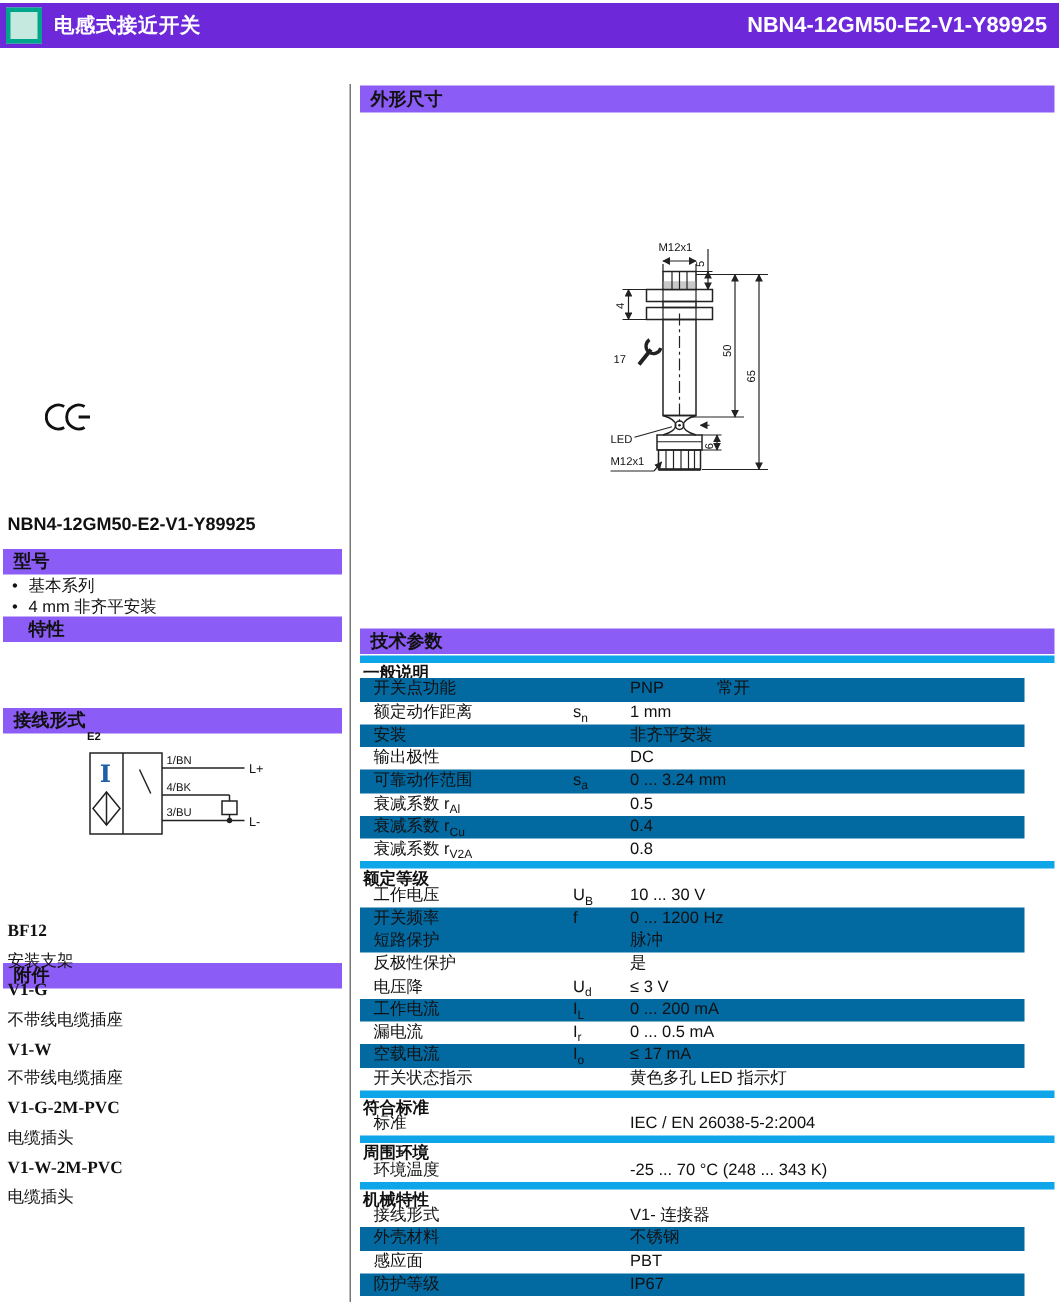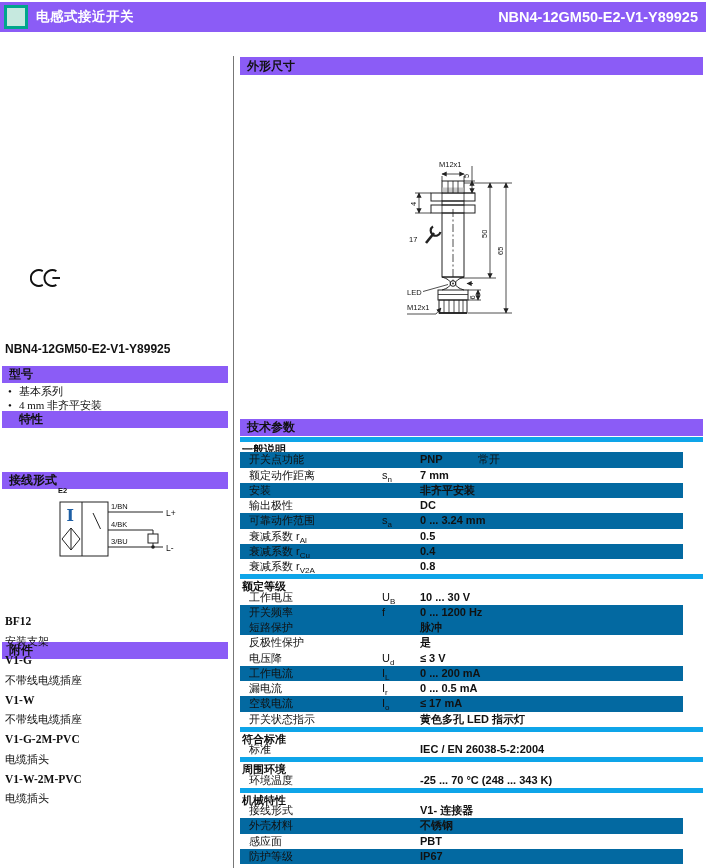--- a/index.html
+++ b/index.html
@@ -3,48 +3,48 @@
 <meta charset="utf-8">
 <style>
   html,body{margin:0;padding:0;}
   body{
     width:706px;height:868px;background:#ffffff;position:relative;overflow:hidden;
     font-family:"Liberation Sans","DejaVu Sans",sans-serif;color:#111;
     -webkit-font-smoothing:antialiased;
   }
   .abs{position:absolute;}
   
-  .topbar{left:0;top:2px;width:706px;height:30px;background:#8b5cf6;display:flex;align-items:center;}
+  .topbar{left:0;top:2px;width:706px;height:30px;background:#6d28d9;display:flex;align-items:center;}
   .brandicon{position:absolute;left:4px;top:3px;width:24px;height:24px;box-sizing:border-box;
     border:3px solid #00a68c;background:#c6e9df;}
   .topbar .ttl{margin-left:36px;color:#fff;font-weight:bold;font-size:13.5px;letter-spacing:.5px;}
   .topbar .mdl{margin-left:auto;margin-right:8px;color:#fff;font-weight:bold;font-size:14.5px;}
   
   .bar{background:#8b5cf6;font-weight:bold;font-size:12px;line-height:17px;height:17px;
     padding-left:7px;box-sizing:border-box;color:#111;}
   .bar-l{left:2px;width:226px;margin-top:44px;}
   .bar-r{left:240px;width:463px;}
   .vdivider{left:233px;top:56px;width:1px;height:812px;background:#777;}
   
   .model-text{left:5px;top:342px;font-weight:bold;font-size:12px;}
   .features{left:8px;top:385px;font-size:11px;}
-  .features .fi{line-height:13.5px;font-family:Liberation Serif, serif;}
+  .features .fi{line-height:13.5px;}
   .features .fi .blt{display:inline-block;width:11px;}
   .accessories{left:5px;top:612px;font-size:11px;}
   .acc-line{height:19.7px;line-height:19.7px;}
   .acc-name{font-weight:bold;font-size:11.5px;font-family:Liberation Serif, serif;}
   
   .tech{left:240px;top:437px;width:463px;}
   .tgroup-h{height:15.25px;line-height:14.5px;font-weight:bold;font-size:11px;
     border-top:5px solid #0ea5e9;box-sizing:border-box;padding-left:2px;width:463px;}
   .trow{position:relative;height:15.25px;line-height:15.25px;font-size:11px;width:443px;}
   .trow.shade{background:#0369a1;}
   .trow .tl{position:absolute;left:9px;white-space:nowrap;}
   .trow .ts{position:absolute;left:142px;}
-  .trow .tv{position:absolute;left:180px;white-space:nowrap;font-weight:bold;}
+  .trow .tv{position:absolute;left:180px;white-space:nowrap;}
   .trow .tv2{position:absolute;left:238px;white-space:nowrap;}
   sub{font-size:8px;line-height:0;}
   
   svg{display:block;}
   .dline{stroke:#222;stroke-width:1;fill:none;}
   .thin{stroke:#222;stroke-width:0.8;fill:none;}
   text.dim{font-family:"Liberation Sans","DejaVu Sans",sans-serif;font-size:7.5px;fill:#111;}
   text.wlab{font-family:"Liberation Sans","DejaVu Sans",sans-serif;font-size:7.5px;fill:#111;}
   text.wlab2{font-family:"Liberation Sans","DejaVu Sans",sans-serif;font-size:8.5px;fill:#111;}
 </style>
@@ -205,21 +205,21 @@
 <div class="abs tech" id="tech-table">
     <div class="tgroup-h">一般说明</div>
     <div class="trow shade">
       <span class="tl">开关点功能</span>
       <span class="tv">PNP</span>
       <span class="tv2">常开</span>
     </div>
     <div class="trow">
       <span class="tl">额定动作距离</span>
       <span class="ts">s<sub>n</sub></span>
-      <span class="tv">7 mm</span>
+      <span class="tv">1 mm</span>
     </div>
     <div class="trow shade">
       <span class="tl">安装</span>
       <span class="tv">非齐平安装</span>
     </div>
     <div class="trow">
       <span class="tl">输出极性</span>
       <span class="tv">DC</span>
     </div>
     <div class="trow shade">

